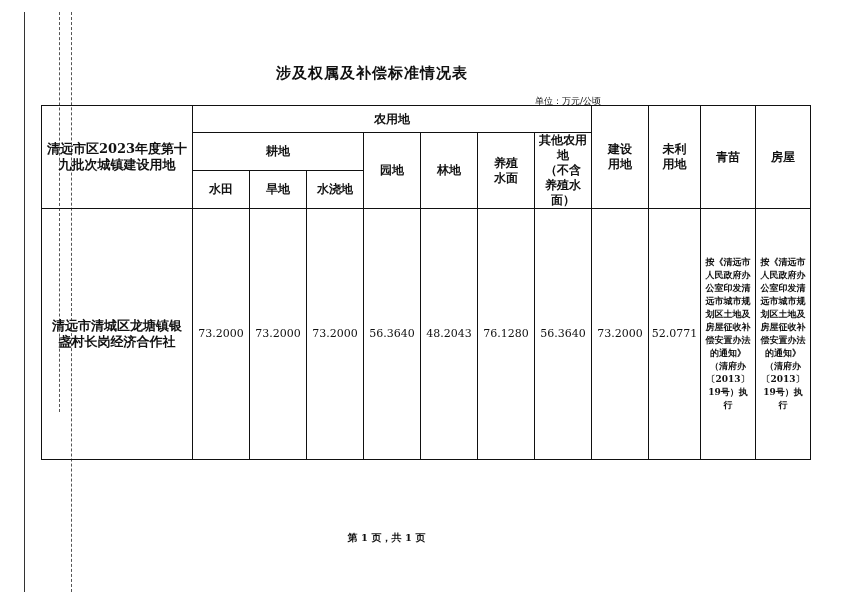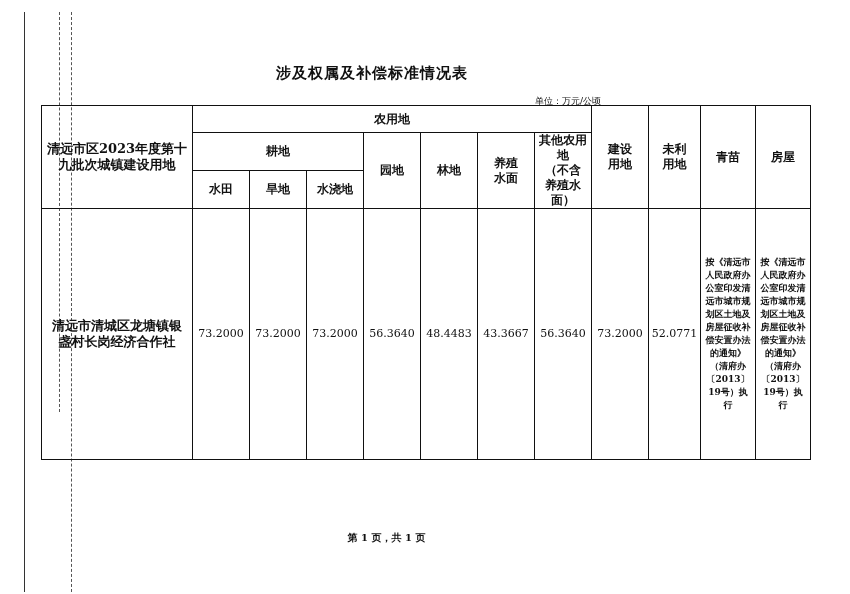--- a/index.html
+++ b/index.html
@@ -86,22 +86,22 @@
     <td class="h-lg">水田</td>
     <td class="h-lg">旱地</td>
     <td class="h-lg">水浇地</td>
   </tr>
   <tr style="height:251px">
     <td class="h-left">清远市清城区龙塘镇银盏村长岗经济合作社</td>
     <td class="num">73.2000</td>
     <td class="num">73.2000</td>
     <td class="num">73.2000</td>
     <td class="num">56.3640</td>
-    <td class="num">48.4483</td>
-    <td class="num">43.3667</td>
+    <td class="num">48.2043</td>
+    <td class="num">76.1280</td>
     <td class="num">56.3640</td>
     <td class="num">73.2000</td>
     <td class="num">52.0771</td>
     <td class="note">按《清远市人民政府办公室印发清远市城市规划区土地及房屋征收补偿安置办法的通知》（清府办〔2013〕19号）执行</td>
     <td class="note">按《清远市人民政府办公室印发清远市城市规划区土地及房屋征收补偿安置办法的通知》（清府办〔2013〕19号）执行</td>
   </tr>
 </tbody>
   </table>
 
 <div class="footer">第 1 页，共 1 页</div>

